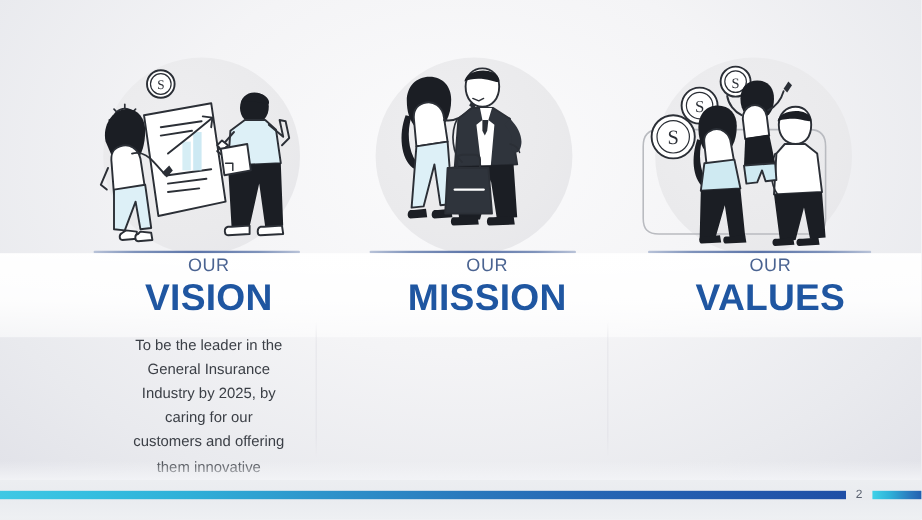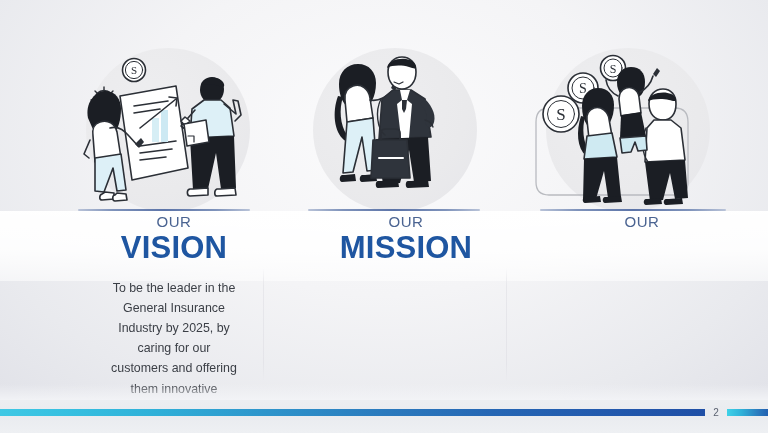--- a/index.html
+++ b/index.html
@@ -387,20 +387,21 @@
 risk solutions.</p>
     </div>
 
     <div class="col t2">
       <p class="eyebrow">OUR</p>
       <h2 class="headline">MISSION</h2>
     </div>
 
     <div class="col t3">
       <p class="eyebrow">OUR</p>
+      <h2 class="headline">VALUES</h2>
     </div>
   </div>
 
   <div class="vdiv v1"></div>
   <div class="vdiv v2"></div>
 
   <div class="sheen"></div>
   <div class="footer">
     <div class="footer-rule left-seg"></div>
     <div class="page-num">2</div>

